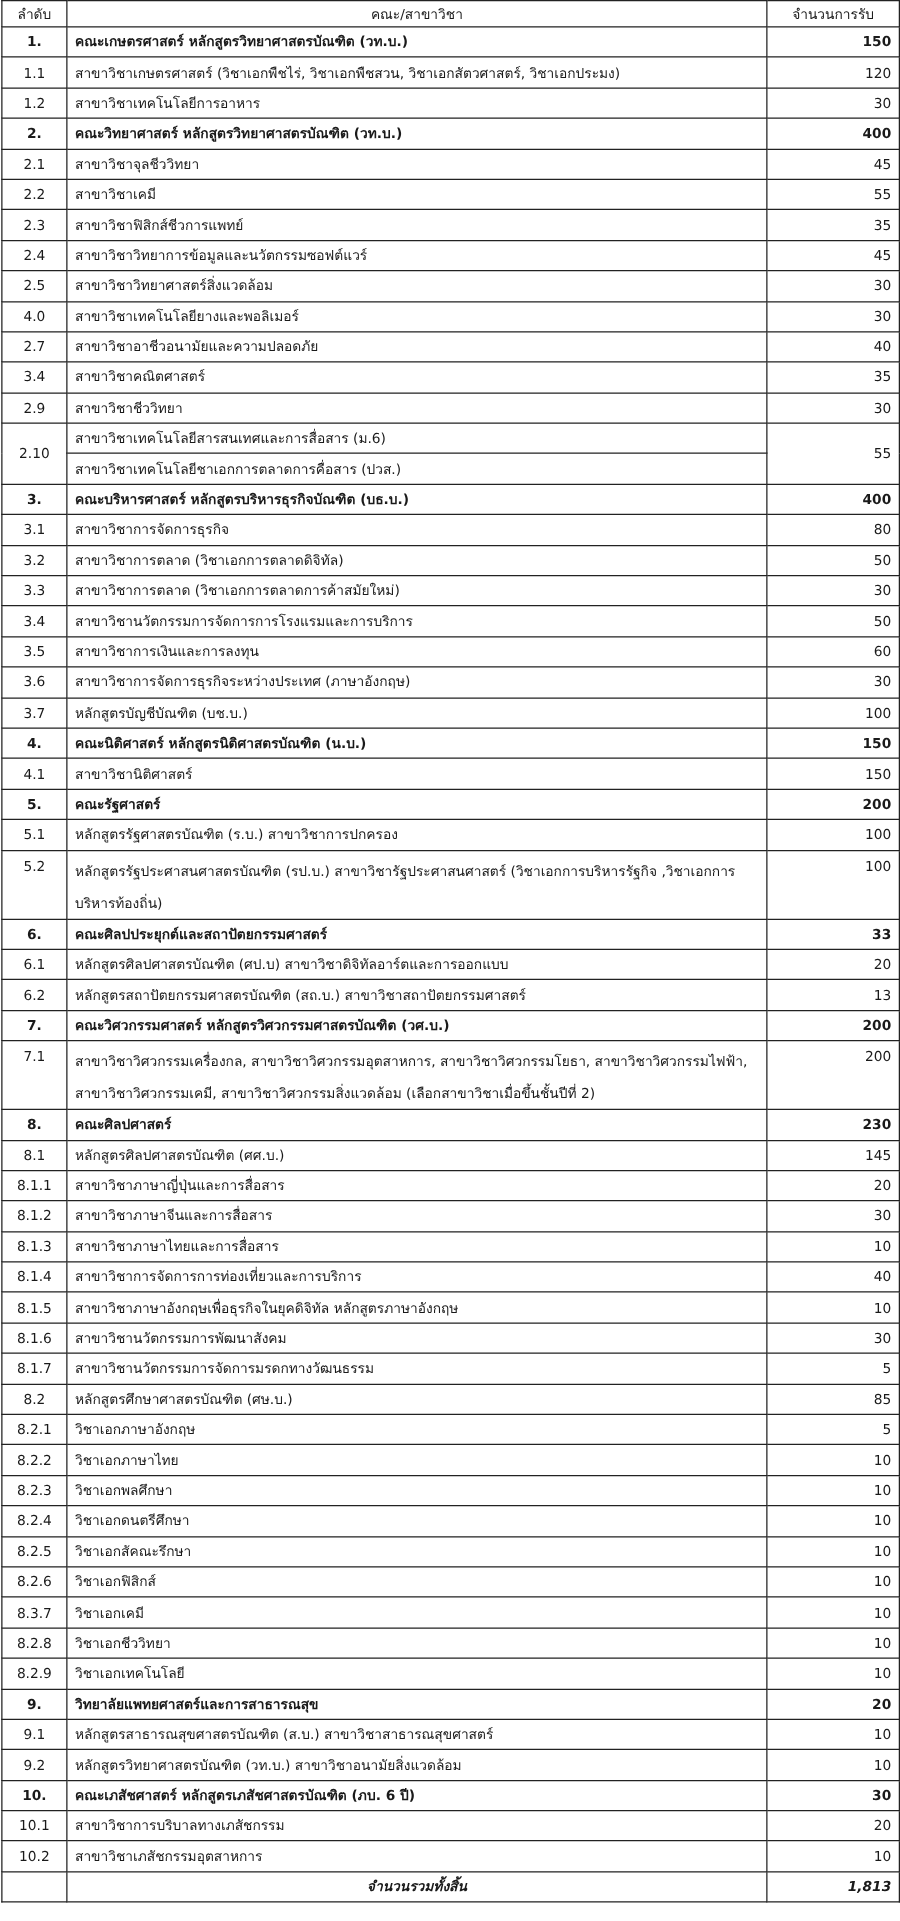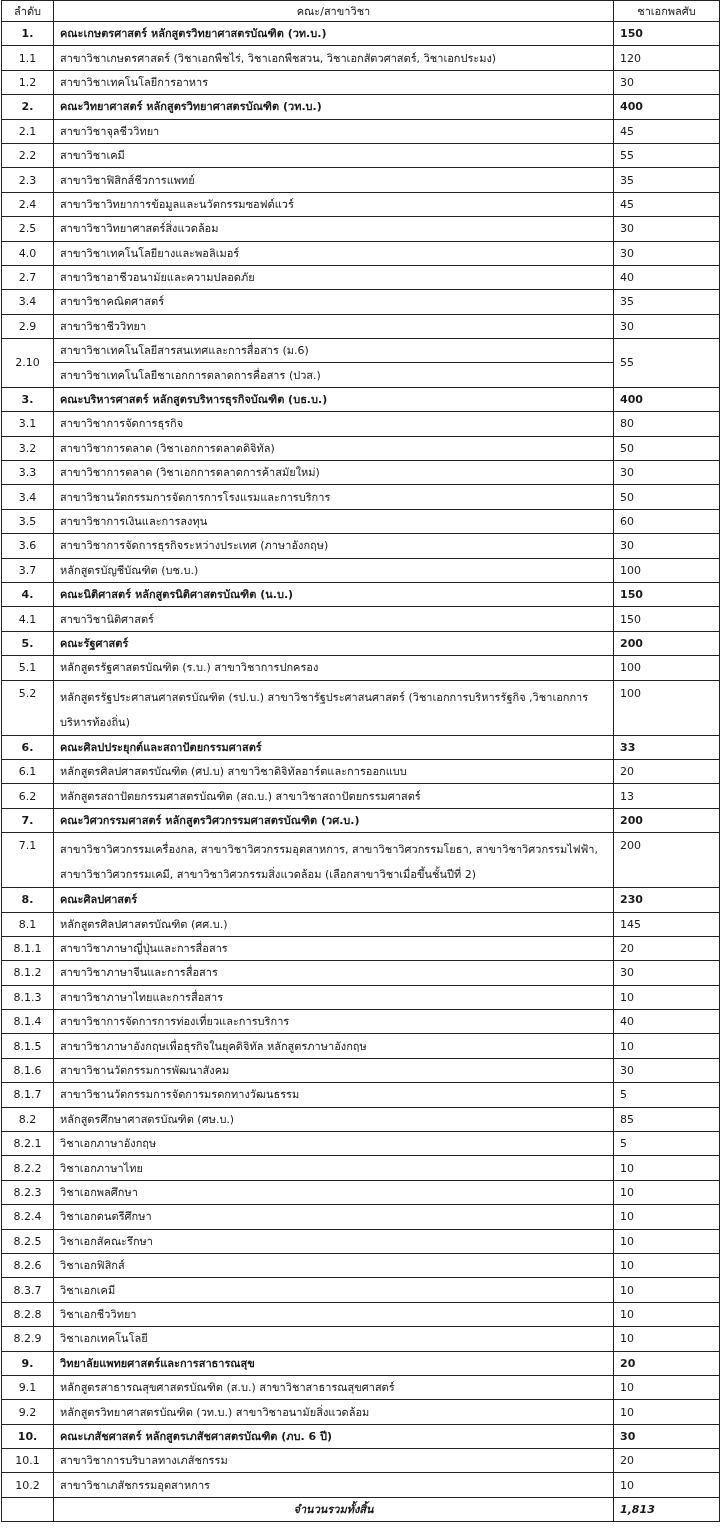--- a/index.html
+++ b/index.html
@@ -4,21 +4,21 @@
 <style>
   html, body { margin: 0; padding: 0; background: #ffffff; }
   body { width: 720px; height: 1537px; overflow: hidden; font-family: "DejaVu Sans", sans-serif; color: #1a1a1a; }
   table { border-collapse: collapse; width: 718px; margin-left: 1px; table-layout: fixed; }
   col.c-no { width: 52px; }
   col.c-name { width: 560px; }
   col.c-qty { width: 106px; }
   td, th { border: 1px solid #222; padding: 0 6px; font-size: 11px; line-height: 13px; height: 23.4px; vertical-align: middle; font-weight: normal; }
   th { height: 20px; font-size: 11px; text-align: center; }
   td.no { text-align: center; }
-  td.qty { text-align: left; }
+  td.qty { text-align: right; }
   tr.faculty td { font-weight: bold; }
   tr.wrap td.name { line-height: 25px; padding-top: 4px; padding-bottom: 0; }
   tr.wrap td { height: 48px; }
   tr.wrap td.qty { vertical-align: top; padding-top: 6px; }
   tr.wrap td.no { vertical-align: top; padding-top: 6px; }
   tr.total td { font-weight: bold; font-style: italic; }
   td.total-label { text-align: center; }
 </style>
 </head>
 <body>
@@ -26,21 +26,21 @@
 <table>
   <colgroup>
       <col class="c-no">
       <col class="c-name">
       <col class="c-qty">
     </colgroup>
   <thead>
     <tr>
       <th>ลำดับ</th>
       <th>คณะ/สาขาวิชา</th>
-      <th>ชาเอกพลศับ</th>
+      <th>จำนวนการรับ</th>
     </tr>
   </thead>
   <tbody id="tbody">
       <tr class="faculty">
         <td class="no">1.</td>
         <td class="name">คณะเกษตรศาสตร์ หลักสูตรวิทยาศาสตรบัณฑิต (วท.บ.)</td>
         <td class="qty">150</td>
       </tr>
       <tr>
         <td class="no">1.1</td>

